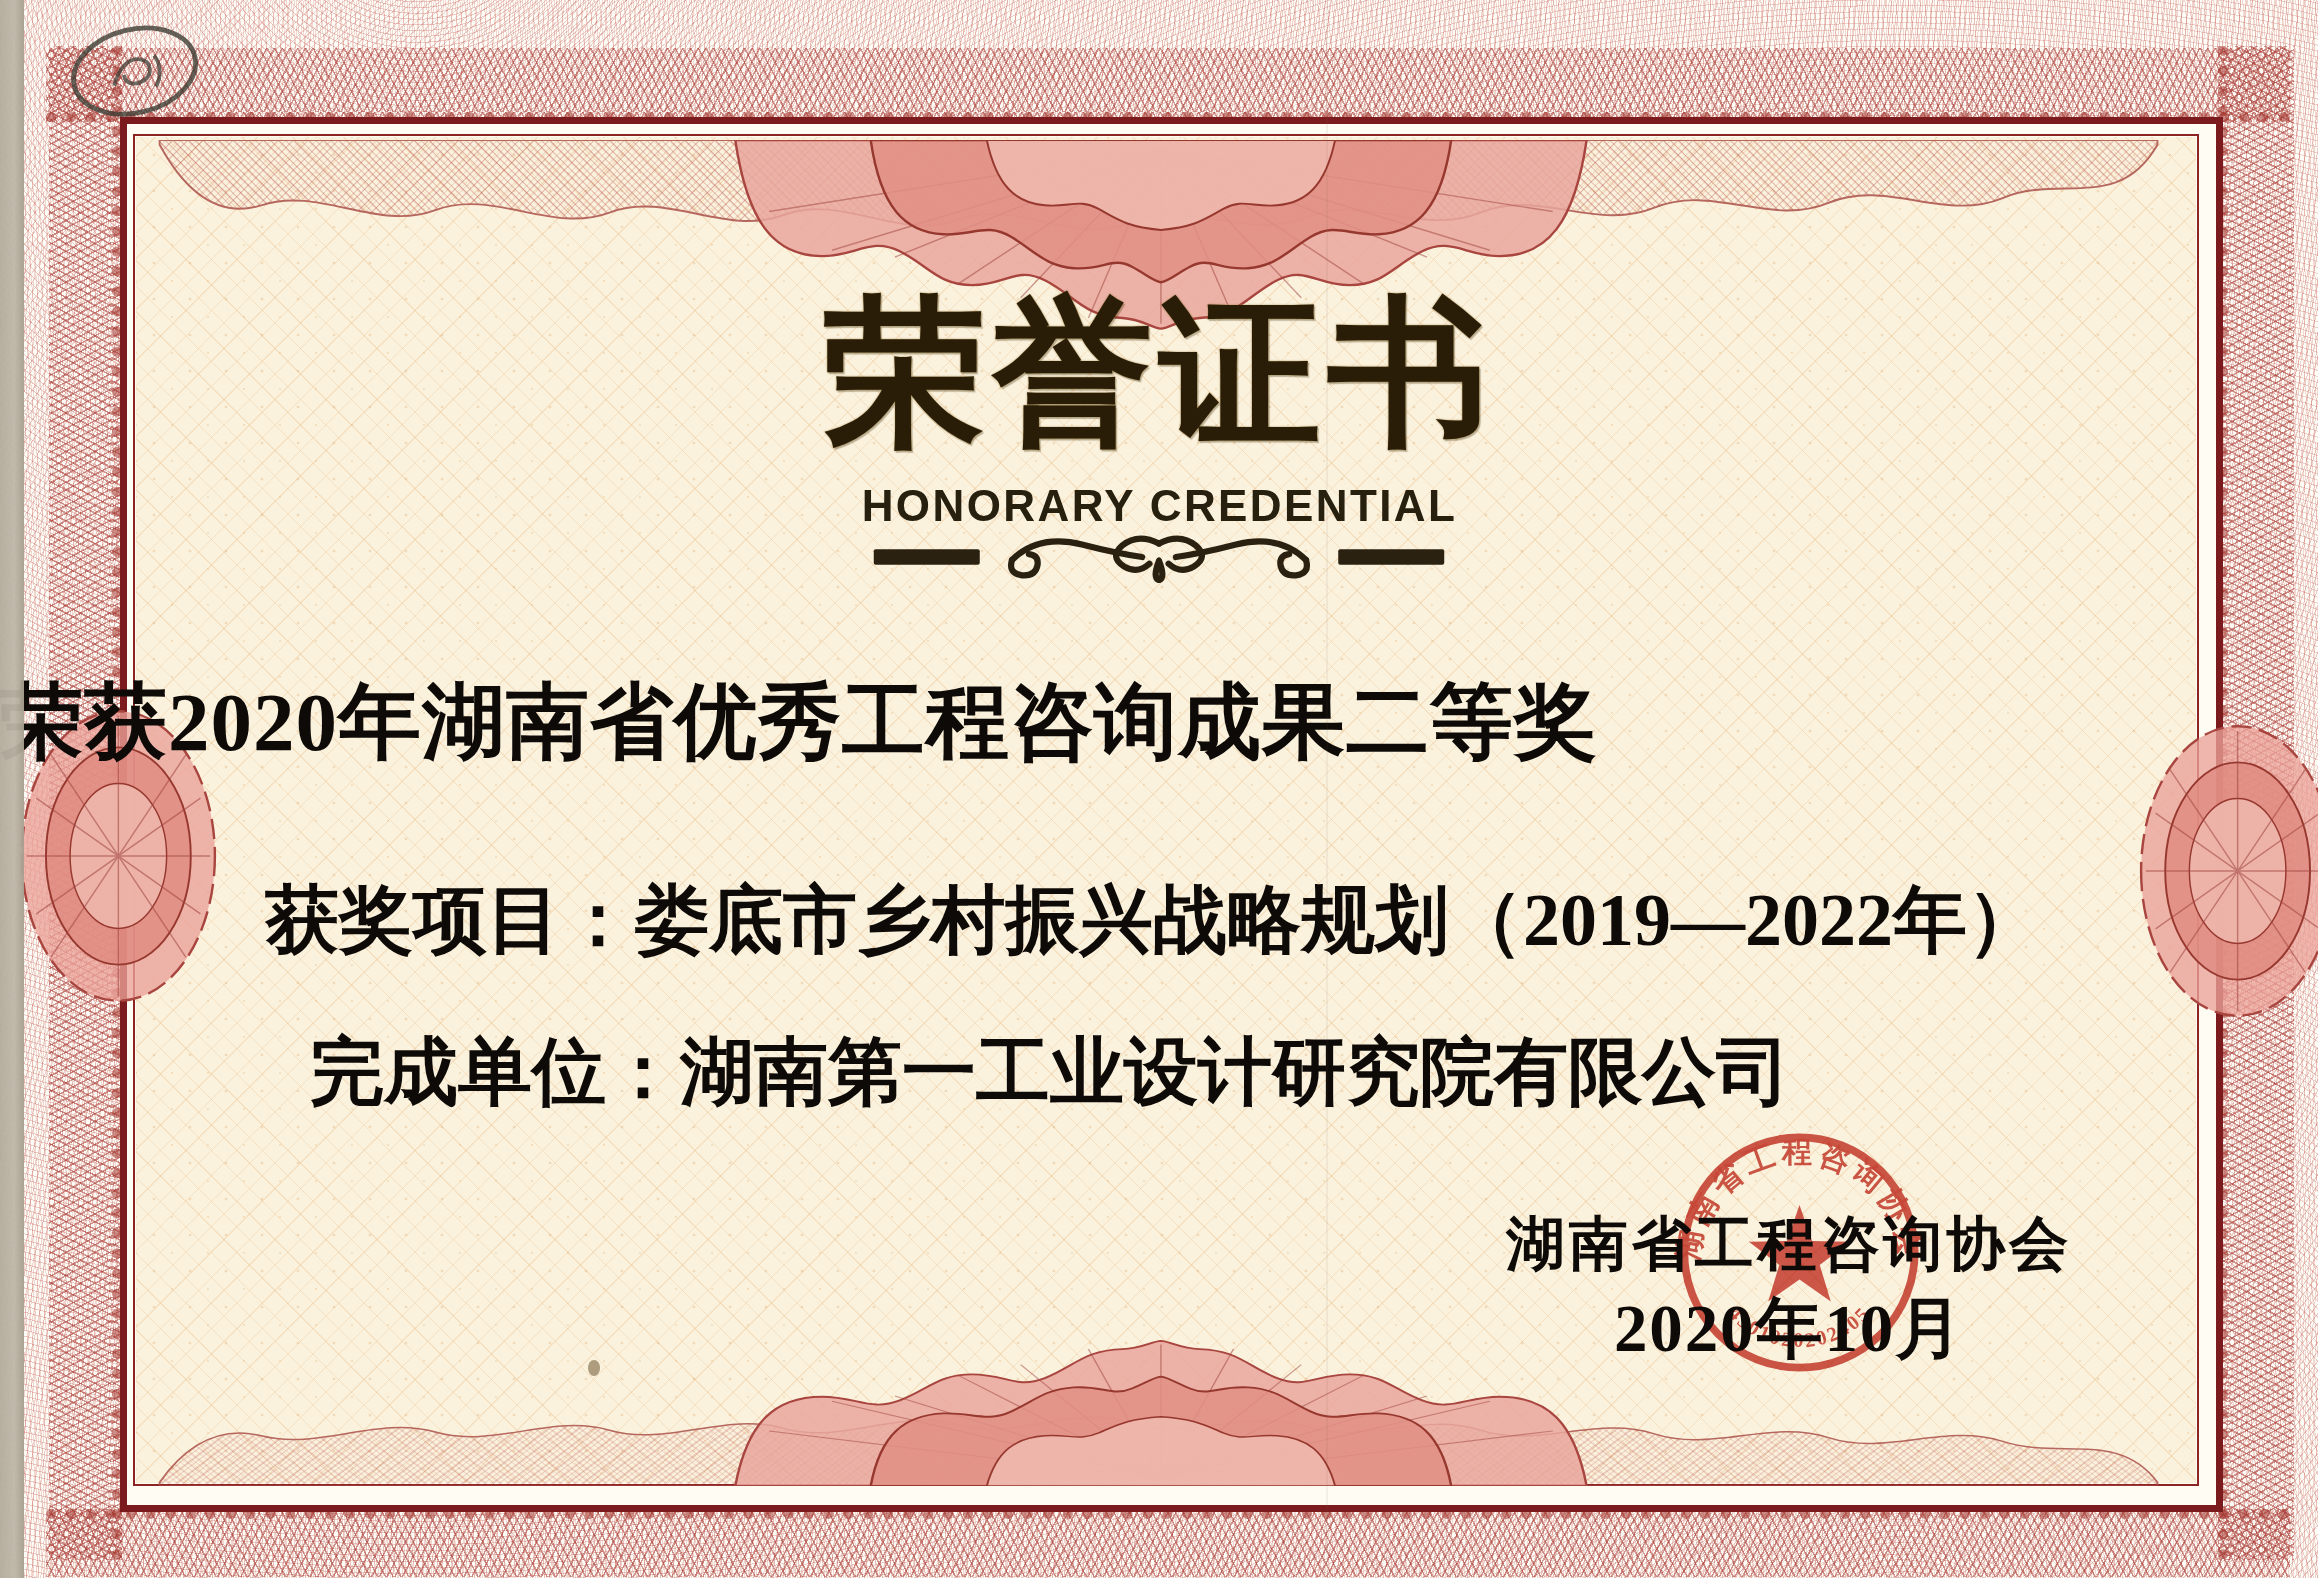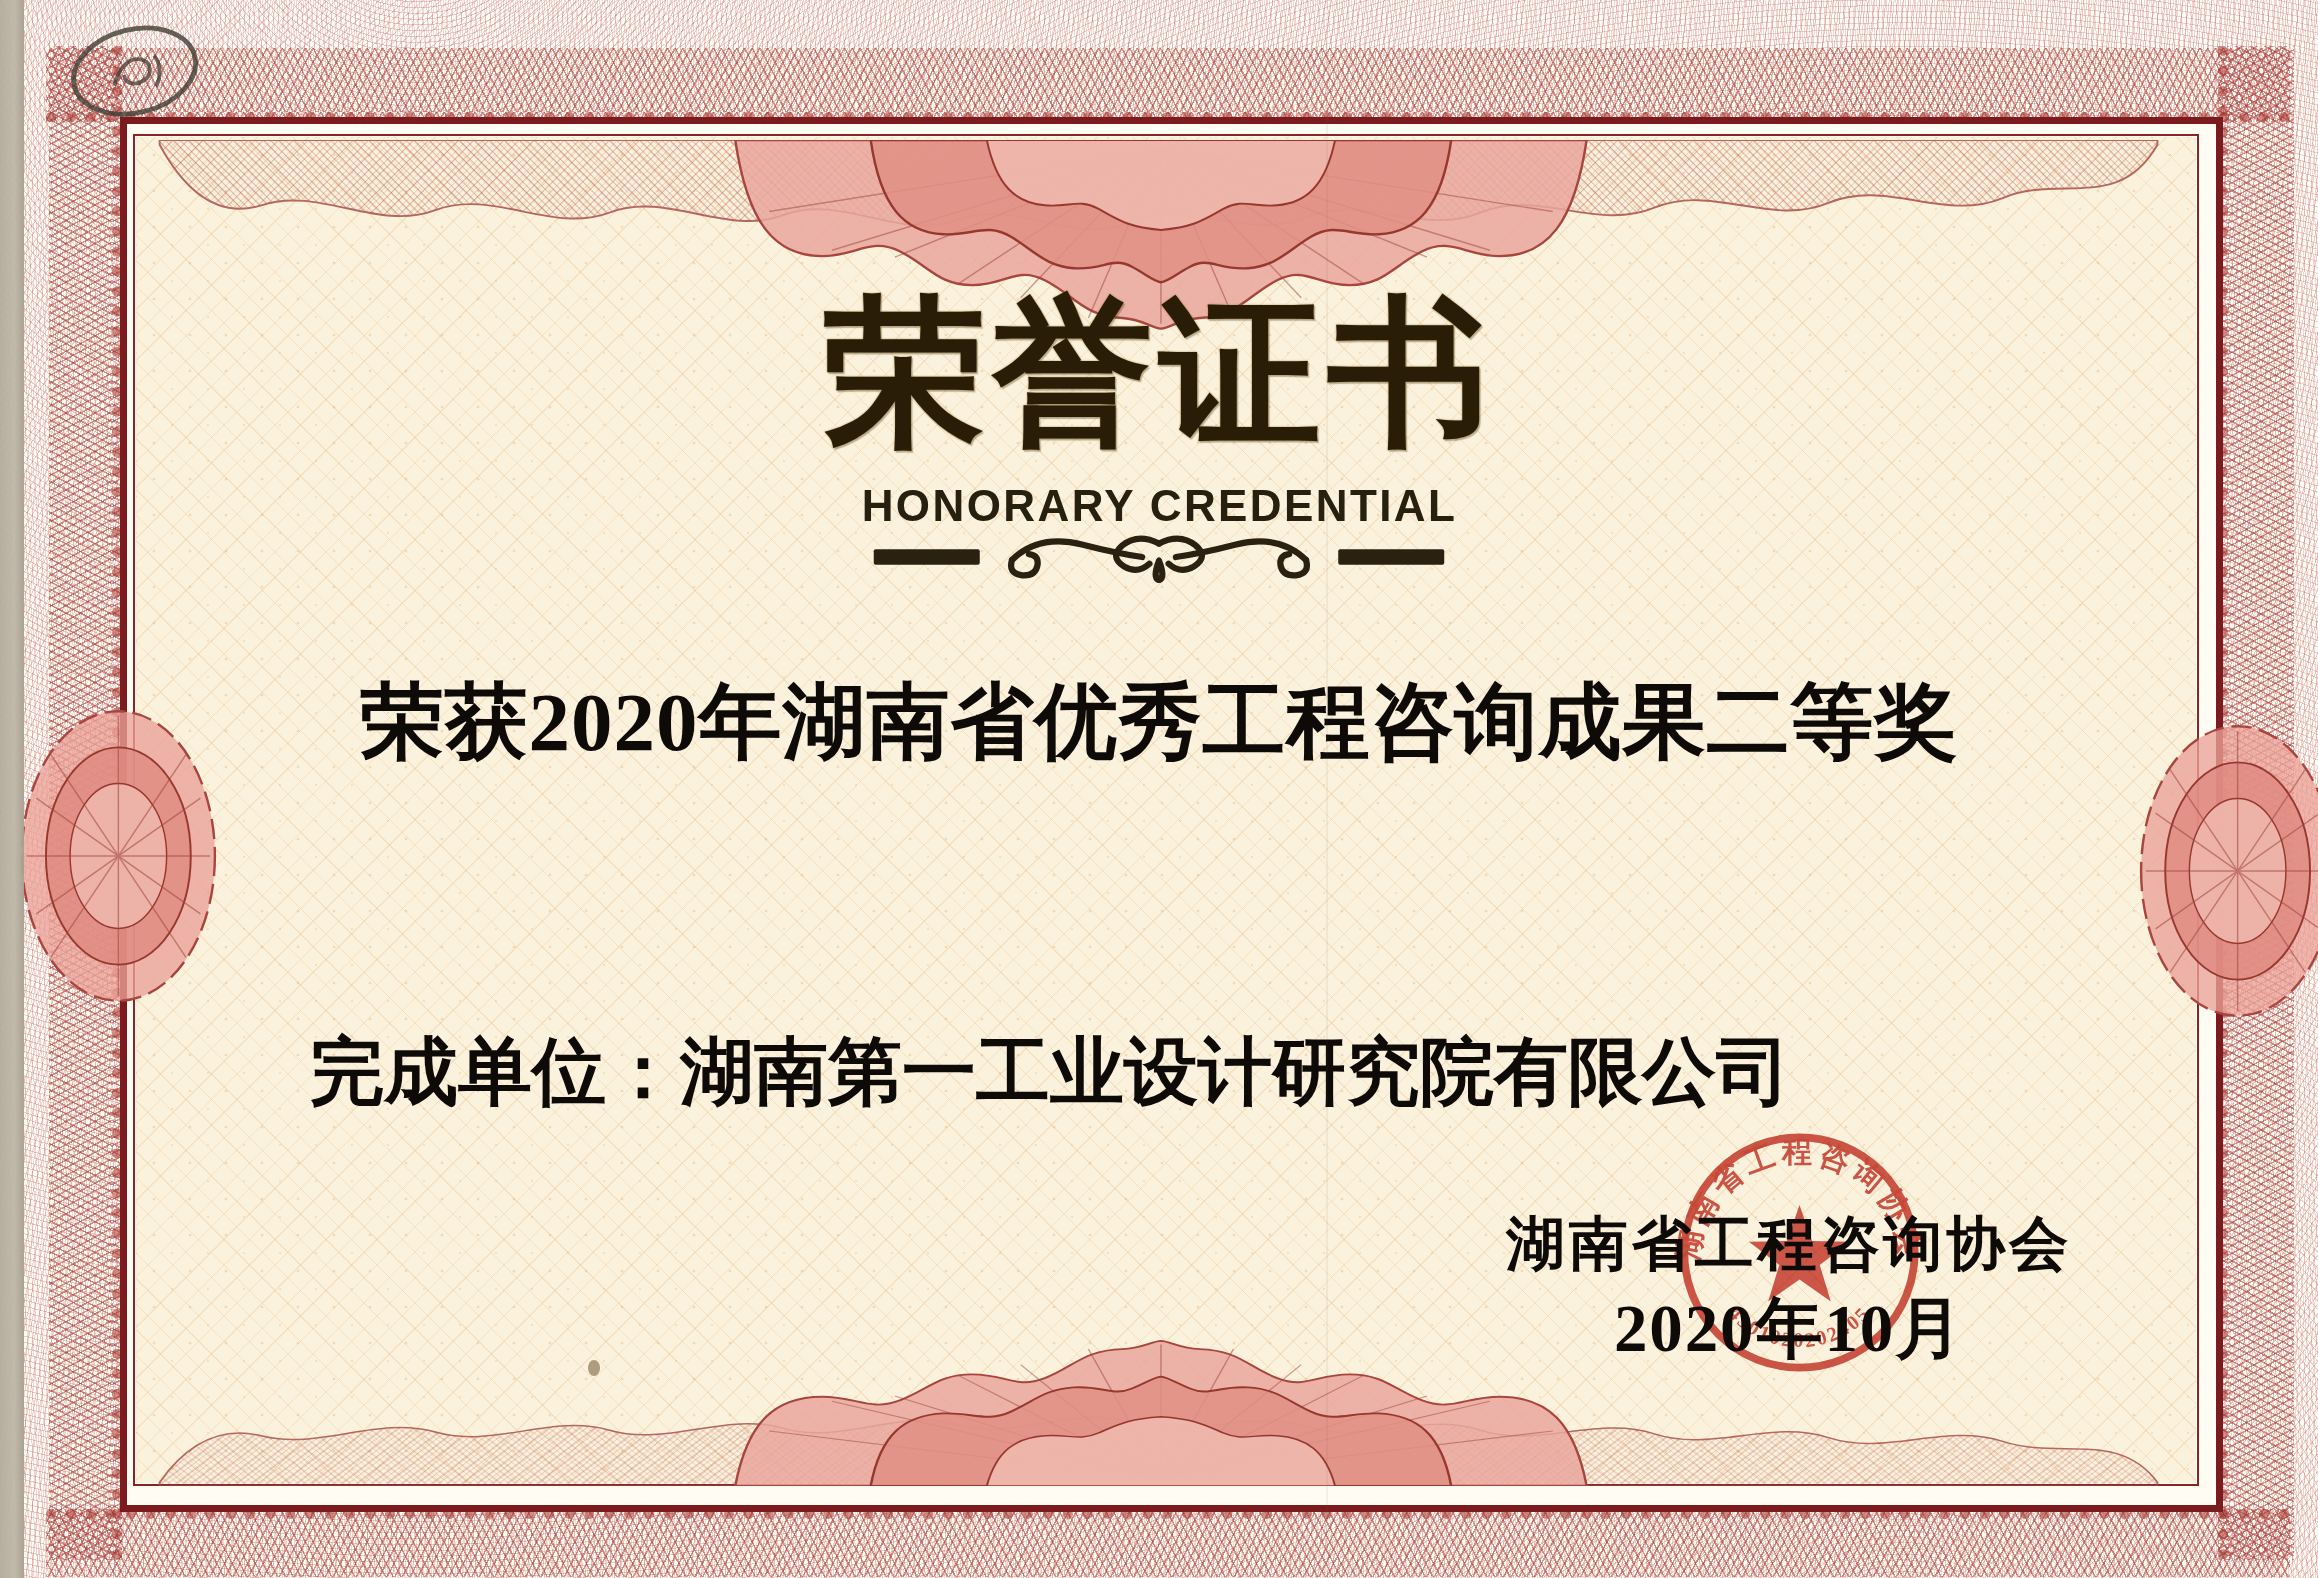--- a/index.html
+++ b/index.html
@@ -59,21 +59,21 @@
 
   .title{position:absolute;left:0;right:0;top:288px;text-align:center;z-index:10;
     font-family:"Liberation Sans","DejaVu Sans",sans-serif;font-weight:900;
     font-size:161px;line-height:1.05;letter-spacing:6.8px;color:#2a1d07;
     text-shadow:0 0 1.9px rgba(140,108,34,.85),1.5px 1.9px 1px rgba(60,45,12,.30);}
   .subtitle{position:absolute;left:0;right:0;top:481px;text-align:center;z-index:10;
     font-family:"Liberation Sans","DejaVu Sans",sans-serif;font-weight:bold;
     font-size:44px;letter-spacing:2.4px;color:#27200f;}
   .flourish{position:absolute;left:869px;top:530px;width:580px;height:53px;z-index:10;}
 
-  .award-line{position:absolute;left:0;right:0;top:667px;text-align:center;z-index:10;
+  .award-line{position:absolute;left:0;right:0;top:667px;text-align:left;z-index:10;
     font-weight:bold;font-size:83px;letter-spacing:1px;color:#0d0a07;}
   .project-line,.unit-line{position:absolute;left:265px;z-index:10;white-space:nowrap;
     font-weight:bold;font-size:74px;color:#0d0a07;}
   .project-line{top:871px;}
   .unit-line{top:1023px;margin-left:45px;}
   .issuer-block{position:absolute;left:1412px;width:754px;z-index:10;text-align:center;
     font-weight:bold;color:#0d0a07;}
   .issuer-line{top:1205px;font-size:59px;letter-spacing:3.9px;}
   .date-line{top:1283px;font-size:67px;letter-spacing:1.9px;}
 
@@ -189,20 +189,21 @@
       <path d="M295,62 Q286,90 316,94 Q344,96 348,72 Q350,52 330,50"></path>
       <path d="M905,62 Q850,8 760,30 Q690,48 635,56"></path>
       <path d="M905,62 Q914,90 884,94 Q856,96 852,72 Q850,52 870,50"></path>
       <path d="M600,28 Q556,6 524,32 Q496,56 528,76 Q556,92 580,70"></path>
       <path d="M600,28 Q644,6 676,32 Q704,56 672,76 Q644,92 620,70"></path>
       <path d="M600,64 Q586,100 600,104 Q614,100 600,64"></path>
     </g>
   </svg>
 
   <div class="award-line">荣获2020年湖南省优秀工程咨询成果二等奖</div>
+  <div class="project-line">获奖项目：娄底市乡村振兴战略规划（2019—2022年）</div>
   <div class="unit-line">完成单位：湖南第一工业设计研究院有限公司</div>
 
   <svg class="seal" viewBox="0 0 560 560">
     <defs>
       <path id="sealTopArc" d="M72,302 A208,208 0 0 1 488,302" fill="none"></path>
       <path id="sealBotArc" d="M118,390 A196,196 0 0 0 442,390" fill="none"></path>
     </defs>
     <circle cx="280" cy="280" r="238" fill="none" stroke="#c63b2f" stroke-width="16" opacity=".92"></circle>
     <polygon points="280,182 305.9,256.4 384.6,258 321.8,305.6 344.7,381 280,336 215.3,381 238.2,305.6 175.4,258 254.1,256.4" fill="#c63b2f" opacity=".9"></polygon>
     <text font-family="Liberation Serif, DejaVu Serif, serif" font-size="62" letter-spacing="10" fill="#c63b2f" opacity=".92" font-weight="bold">

